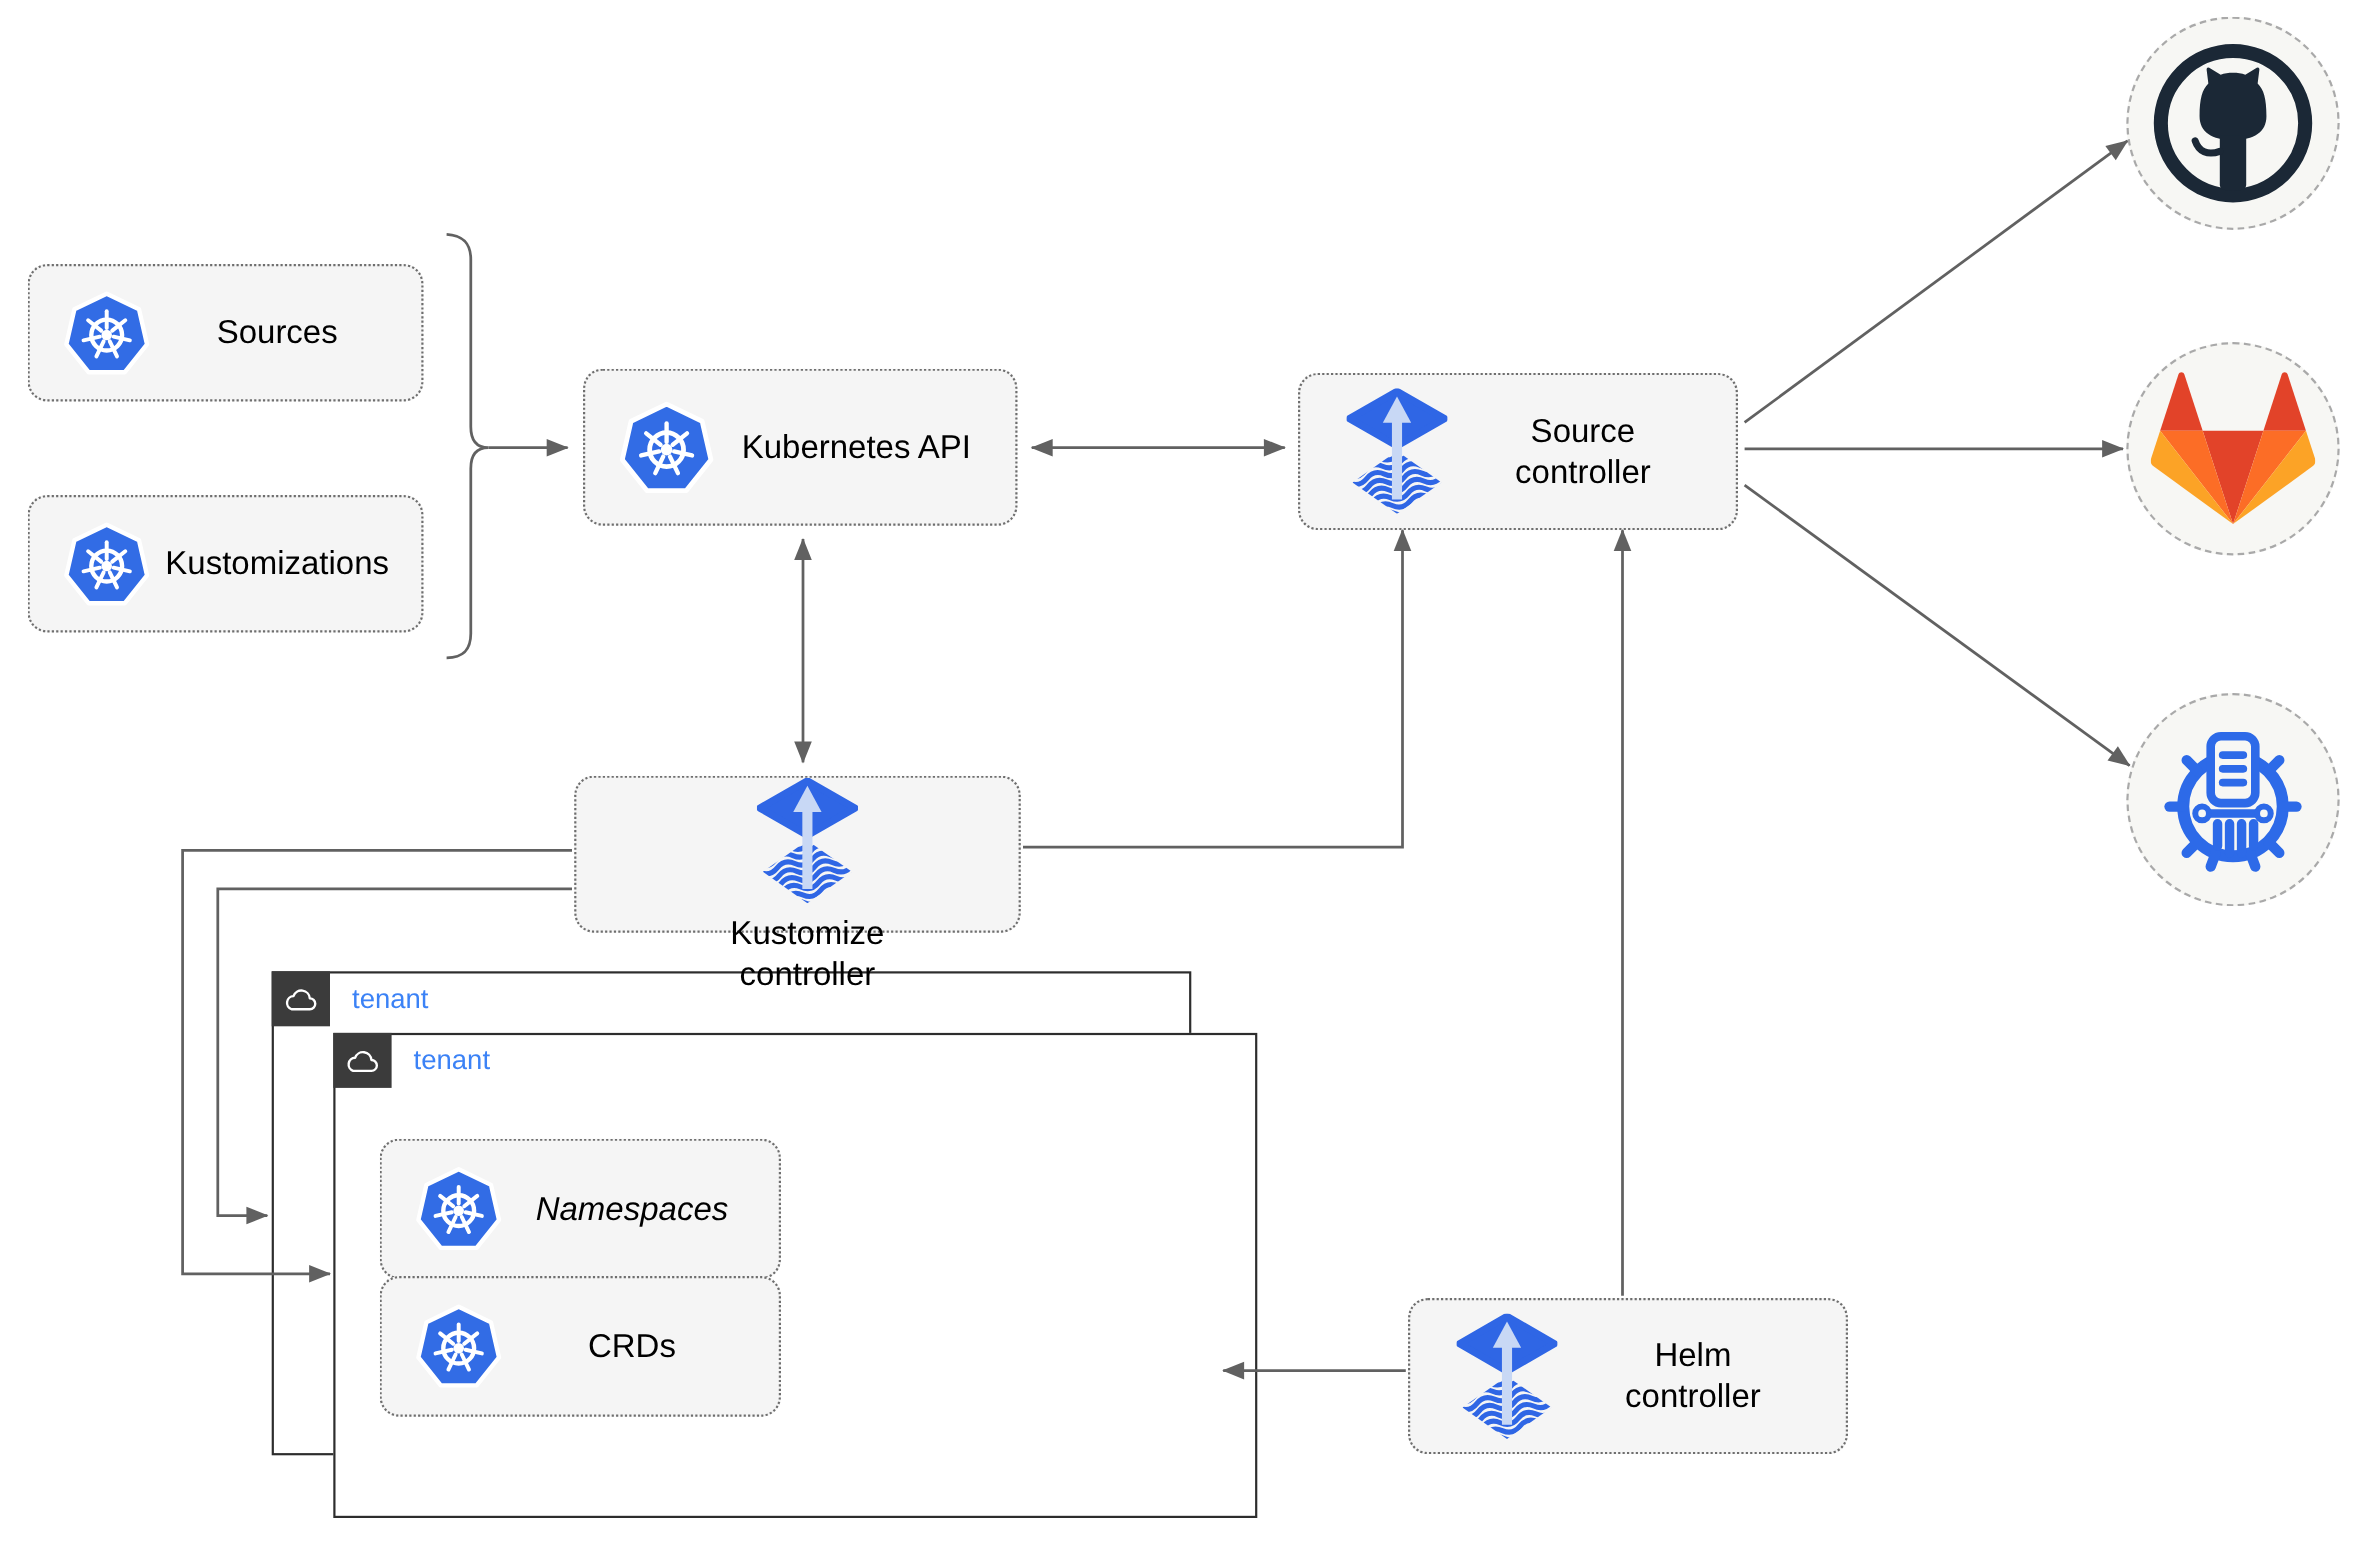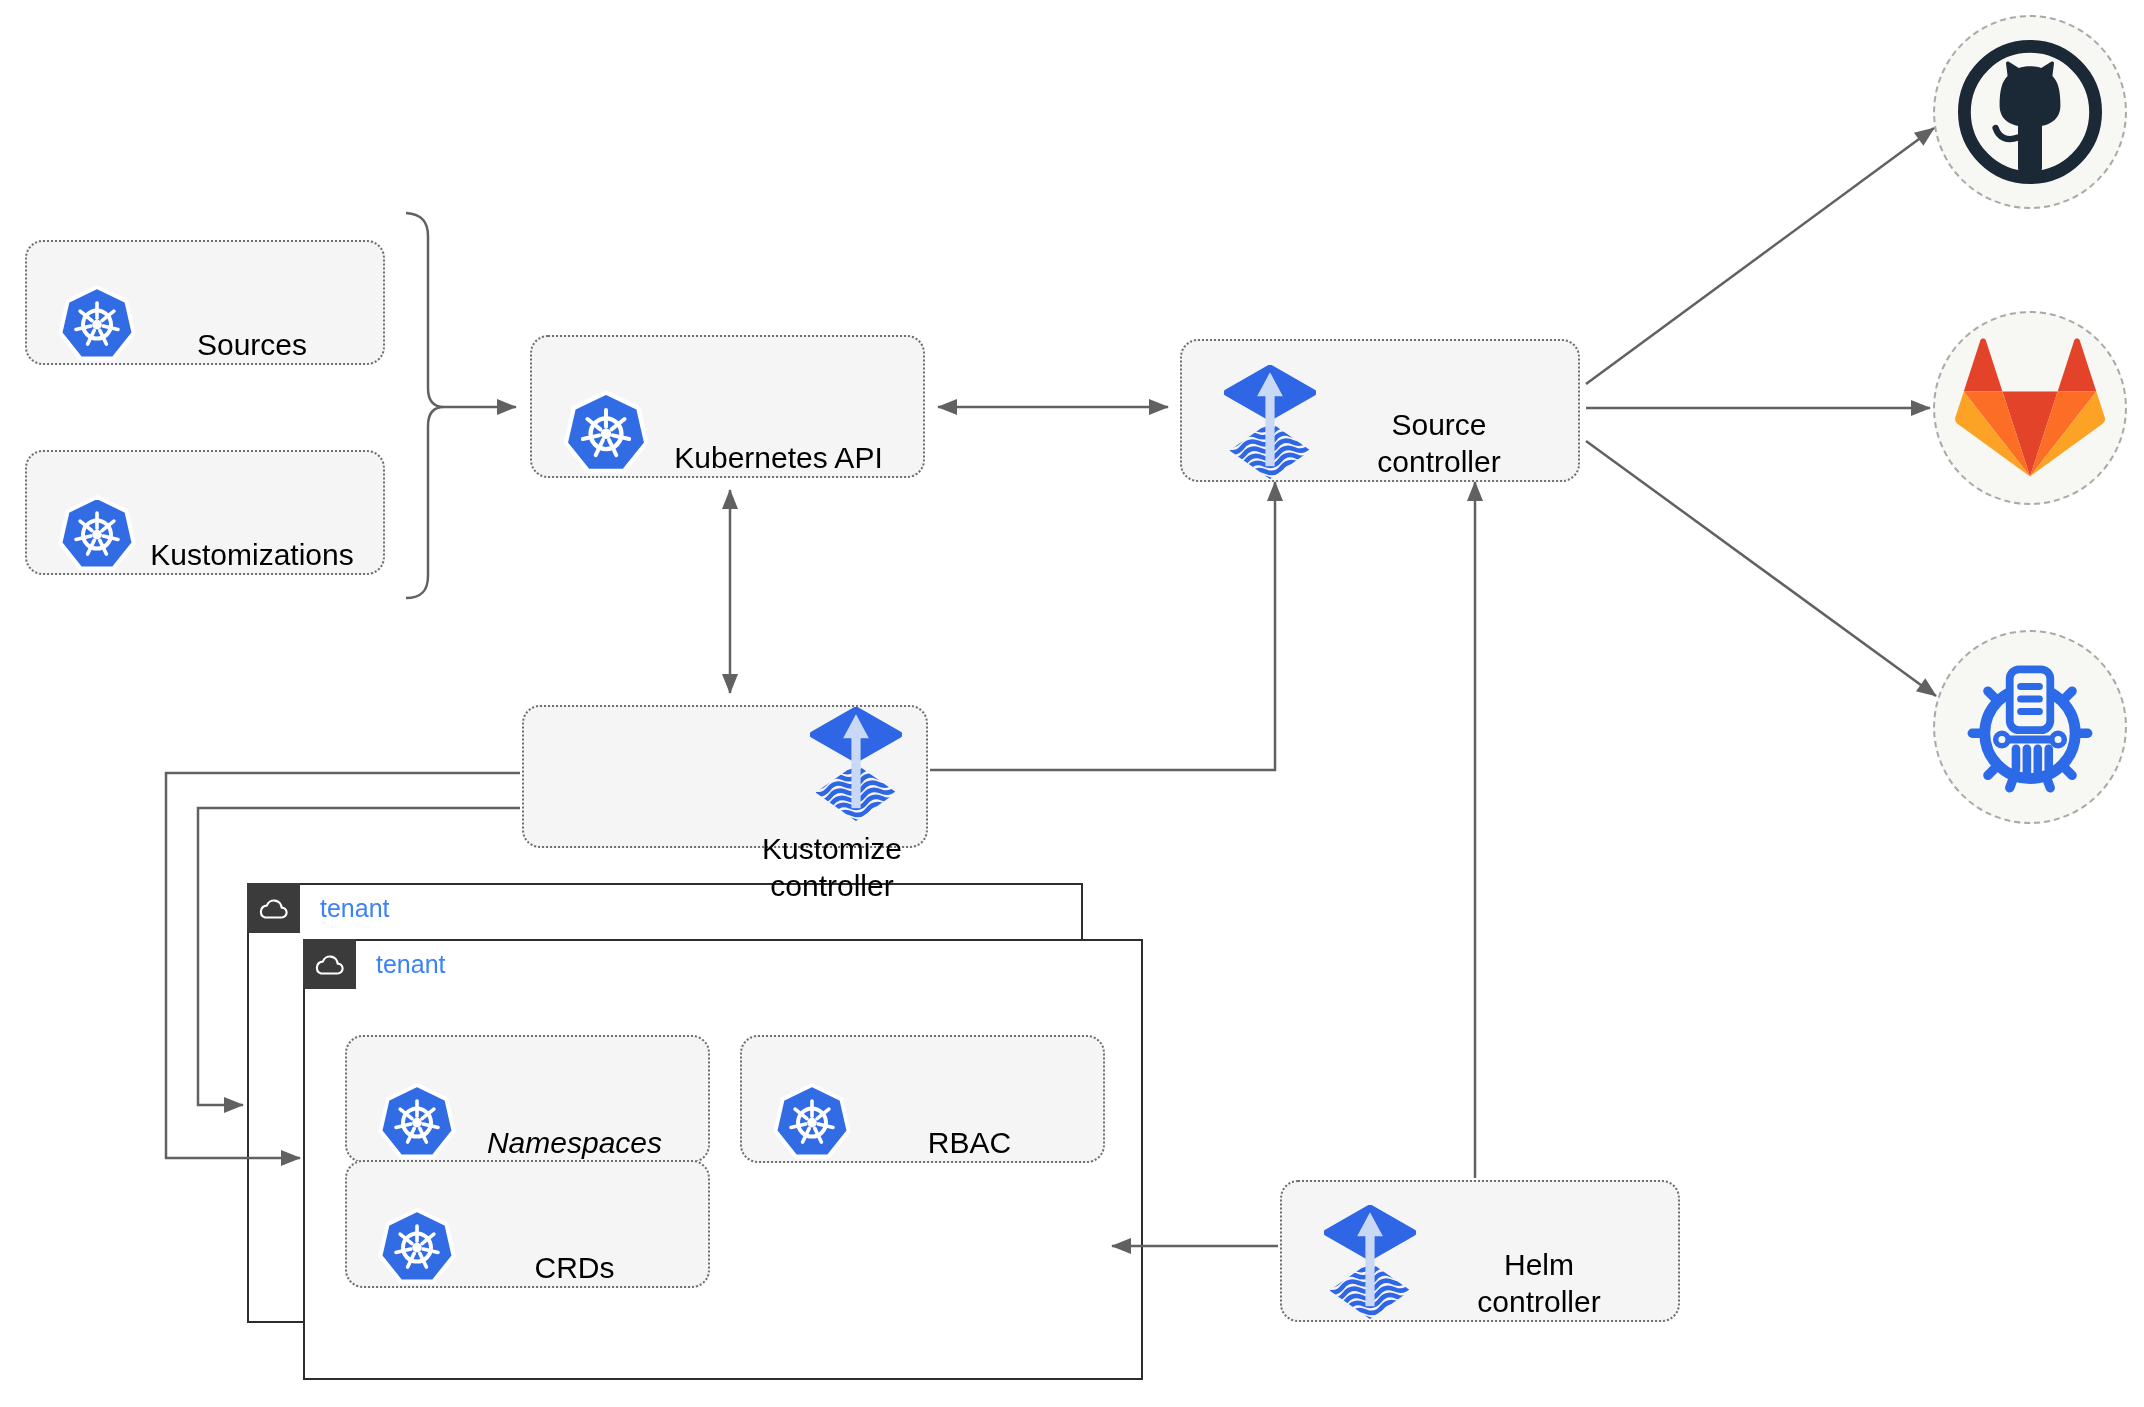--- a/index.html
+++ b/index.html
@@ -1,20 +1,20 @@
 <!DOCTYPE html>
 <html><head>
 <meta charset="utf-8">
 <style>
   html,body{margin:0;padding:0;background:#ffffff;font-family:"Liberation Sans",sans-serif;}
   #canvas{position:relative;width:2144px;height:1407px;background:#ffffff;overflow:hidden;}
 
   
   .node{position:absolute;background:#f5f5f5;border:2px dotted #6e6e6e;border-radius:18px;
-        display:flex;align-items:flex-end;box-sizing:border-box;padding:0 24px 0 30px;gap:8px;z-index:4;}
+        display:flex;align-items:center;box-sizing:border-box;padding:0 24px 0 30px;gap:8px;z-index:4;}
   .node .lbl{flex:1;text-align:center;font-size:30px;color:#000;line-height:37px;}
   .node svg{flex:0 0 auto;}
 
   
   .tenant{position:absolute;background:#ffffff;border:2px solid #2d2d2d;box-sizing:border-box;}
   .tenant-tab{position:absolute;width:53px;height:50px;background:#3b3b3b;
               display:flex;align-items:center;justify-content:center;}
   .tenant-lbl{position:absolute;font-size:25px;color:#3b82f6;line-height:50px;}
 
   
@@ -203,26 +203,20 @@
     </div>
   </div>
 
   <div class="node" style="left:345px;top:1035px;width:365px;height:128px;font-style:italic;">
     <svg width="80" height="80">
         <use href="#sym-k8s"></use>
       </svg>
     <div class="lbl">Namespaces</div>
   </div>
 
-  <div class="node" style="left:740px;top:1035px;width:365px;height:128px;">
-    <svg width="80" height="80">
-        <use href="#sym-k8s"></use>
-      </svg>
-    <div class="lbl">RBAC</div>
-  </div>
 
   <div class="node" style="left:345px;top:1160px;width:365px;height:128px;">
     <svg width="80" height="80">
         <use href="#sym-k8s"></use>
       </svg>
     <div class="lbl">CRDs</div>
   </div>
 
 
   <div class="ext" style="left:1933px;top:15px;">

